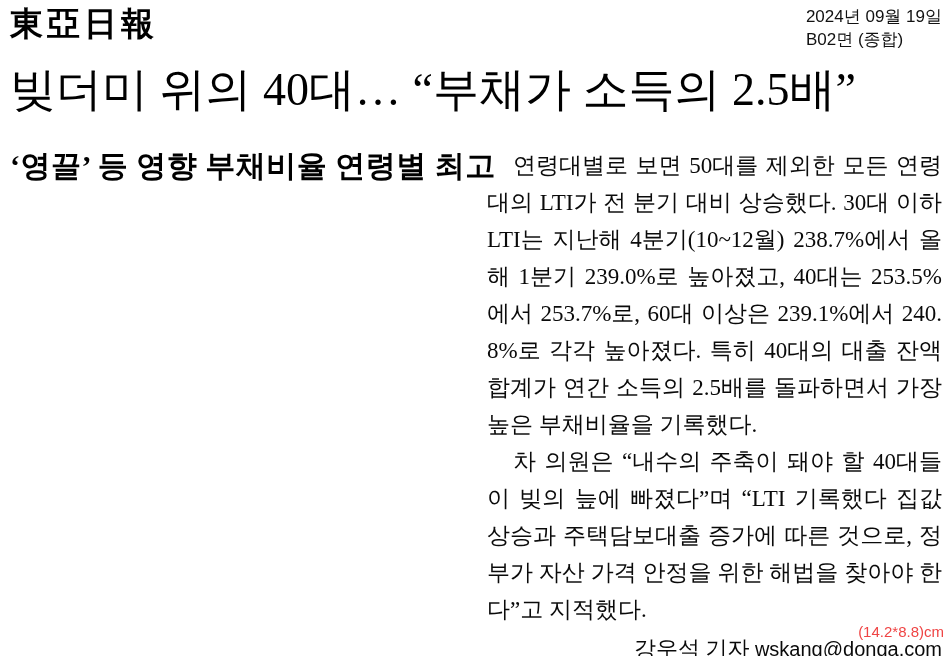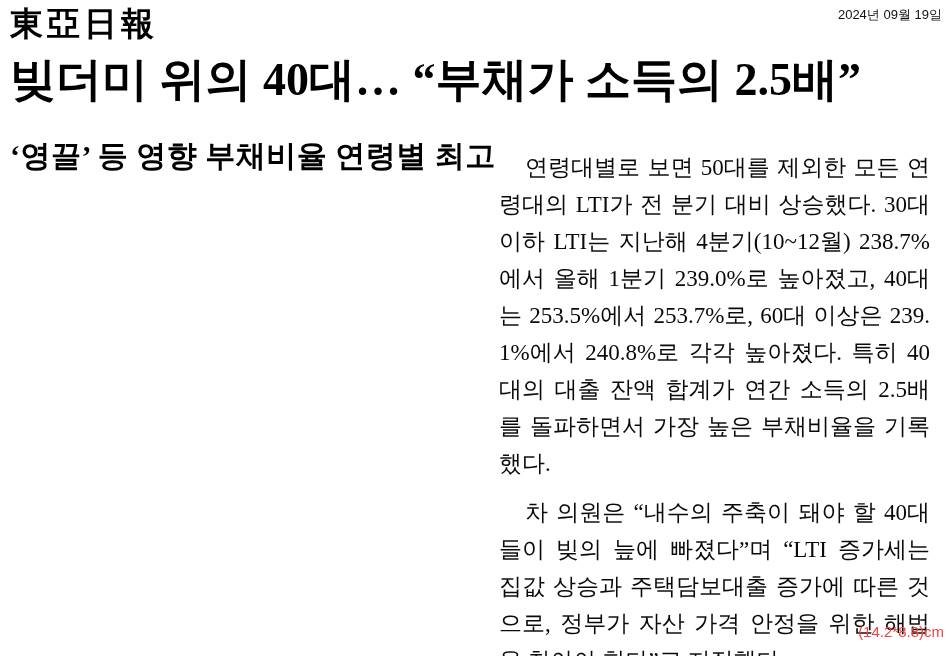--- a/index.html
+++ b/index.html
@@ -26,28 +26,28 @@
   .masthead {
     font-size: 33px;
     font-weight: bold;
     letter-spacing: 4px;
     line-height: 1.1;
     font-family: "Liberation Serif", "DejaVu Serif", serif;
   }
   .date-block {
     text-align: left;
     font-family: "Liberation Sans", "DejaVu Sans", sans-serif;
-    font-size: 13px;
+    font-size: 17px;
     line-height: 1.35;
     color: #111111;
   }
   .headline {
     margin: 10px 0 0 0;
     font-size: 46px;
-    font-weight: bold;
+    font-weight: normal;
     letter-spacing: 0px;
     white-space: nowrap;
     line-height: 1.2;
     font-family: "Liberation Serif", "DejaVu Serif", serif;
   }
   .columns {
     display: flex;
     gap: 22px;
     margin-top: 30px;
   }
@@ -57,21 +57,21 @@
   }
   .subheadline {
     margin: 0 0 40px 0;
     font-size: 30px;
     font-weight: bold;
     line-height: 1.25;
     letter-spacing: 0.5px;
     white-space: nowrap;
   }
   .col p {
-    margin: 12px;
+    margin: 0;
     font-size: 23px;
     line-height: 37px;
     text-align: justify;
     text-indent: 26px;
     word-break: break-all;
     letter-spacing: 0px;
     color: #0a0a0a;
   }
   .byline {
     margin-top: 4px;
@@ -95,34 +95,35 @@
 </style>
 </head>
 <body>
 
 <div class="page">
 
   <div class="top-row">
     <div class="masthead">東亞日報</div>
     <div class="date-block">
       <div>2024년 09월 19일</div>
+      <div>B02면 (종합)</div>
     </div>
   </div>
 
   <h1 class="headline">빚더미 위의 40대… “부채가 소득의 2.5배”</h1>
 
   <div class="columns">
 
     <div class="col col-left">
       <h2 class="subheadline">‘영끌’ 등 영향 부채비율 연령별 최고</h2>
     </div>
 
     <div class="col col-right">
       <p>연령대별로 보면 50대를 제외한 모든 연령대의 LTI가 전 분기 대비 상승했다. 30대 이하 LTI는 지난해 4분기(10~12월) 238.7%에서 올해 1분기 239.0%로 높아졌고, 40대는 253.5%에서 253.7%로, 60대 이상은 239.1%에서 240.8%로 각각 높아졌다. 특히 40대의 대출 잔액 합계가 연간 소득의 2.5배를 돌파하면서 가장 높은 부채비율을 기록했다.</p>
-      <p>차 의원은 “내수의 주축이 돼야 할 40대들이 빚의 늪에 빠졌다”며 “LTI 증가세는 집값 상승과 주택담보대출 증가에 따른 것으로, 정부가 자산 가격 안정을 위한 해법을 찾아야 한다”고 지적했다.</p>
+      <p>차 의원은 “내수의 주축이 돼야 할 40대들이 빚의 늪에 빠졌다”며 “LTI 기록했다 집값 상승과 주택담보대출 증가에 따른 것으로, 정부가 자산 가격 안정을 위한 해법을 찾아야 한다”고 지적했다.</p>
       <div class="byline">
         <span>강우석 기자</span>
         <span class="email">wskang@donga.com</span>
       </div>
     </div>
 
   </div>
 
   <div class="size-note">(14.2*8.8)cm</div>
 

